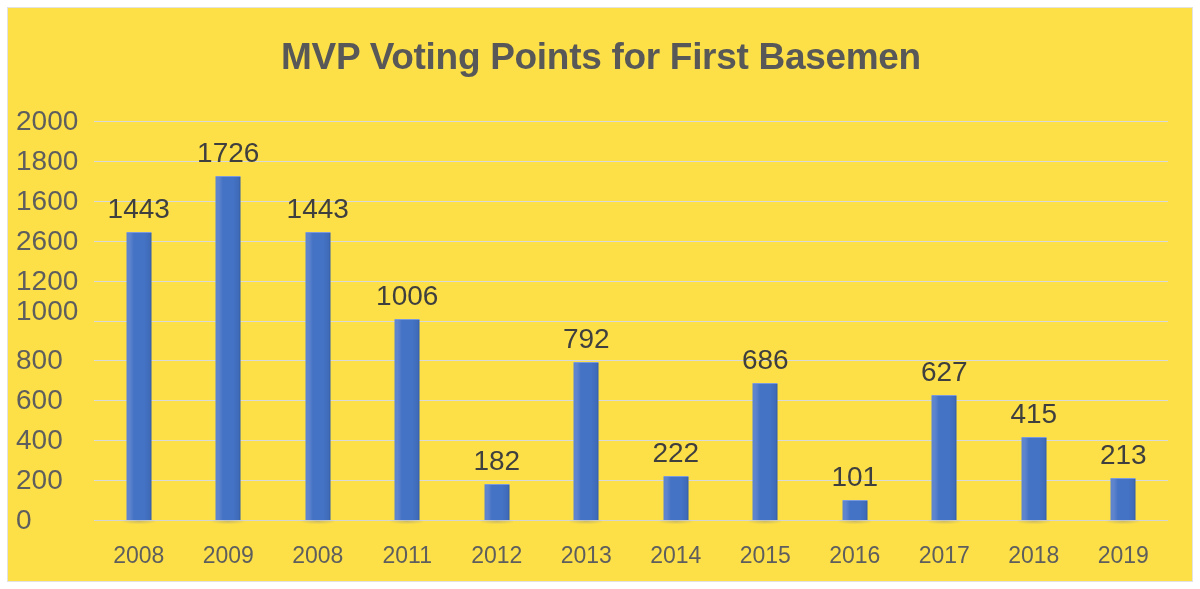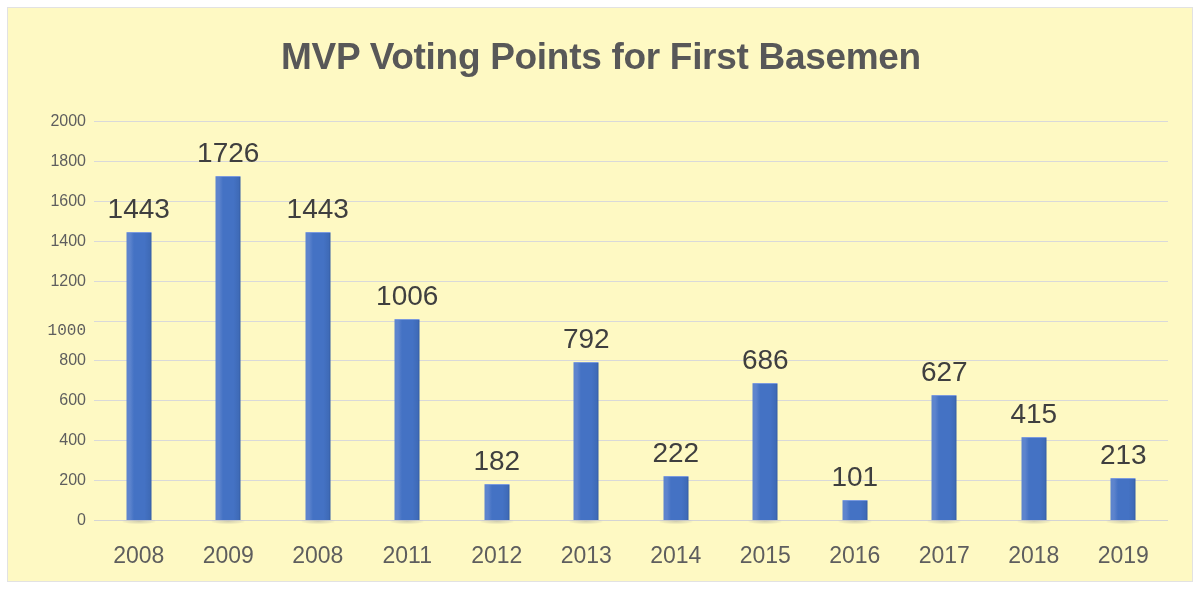--- a/index.html
+++ b/index.html
@@ -12,21 +12,21 @@
     font-family: "Liberation Sans", sans-serif;
     overflow: hidden;
   }
 
   
   #chart-frame {
     position: absolute;
     left: 7px; top: 7px;
     width: 1186px; height: 575px;
     border: 1px solid #e2e2e2;
-    background: #fef9c3;
+    background: #fde047;
   }
 
   
   #chart-title {
     position: absolute;
     left: 0; top: 28px;
     width: 1186px;
     text-align: center;
     font-size: 37px;
     font-weight: bold;
@@ -51,22 +51,22 @@
     background: #d9d9d9;
   }
   .gridline.baseline {
     background: #d4d4d4;
   }
 
   .ytick-label {
     position: absolute;
     right: 0;
     width: 70px;
-    text-align: right;
-    font-size: 16px;
+    text-align: left;
+    font-size: 28px;
     color: #5e5e5e;
     transform: translateY(-50%);
     white-space: nowrap;
   }
   #y-axis-labels {
     position: absolute;
     left: 0px; top: 113px;
     width: 78px; height: 399px;
   }
 
@@ -129,23 +129,23 @@
 <body>
 
 <div id="chart-frame">
 
   <div id="chart-title">MVP Voting Points for First Basemen</div>
 
   <div id="y-axis-labels">
       <div class="ytick-label" style="top: 0px;">2000</div>
       <div class="ytick-label" style="top: 39.9px;">1800</div>
       <div class="ytick-label" style="top: 79.8px;">1600</div>
-      <div class="ytick-label" style="top: 119.7px;">1400</div>
+      <div class="ytick-label" style="top: 119.7px;">2600</div>
       <div class="ytick-label" style="top: 159.6px;">1200</div>
-      <div class="ytick-label" style="top: 210px; font-family: Liberation Mono, monospace;">1000</div>
+      <div class="ytick-label" style="top: 190px;">1000</div>
       <div class="ytick-label" style="top: 239.4px;">800</div>
       <div class="ytick-label" style="top: 279.3px;">600</div>
       <div class="ytick-label" style="top: 319.2px;">400</div>
       <div class="ytick-label" style="top: 359.1px;">200</div>
       <div class="ytick-label" style="top: 399px;">0</div>
     </div>
 
   <div id="plot-area">
     <div id="gridlines">
         <div class="gridline" style="top: 0px;"></div>

